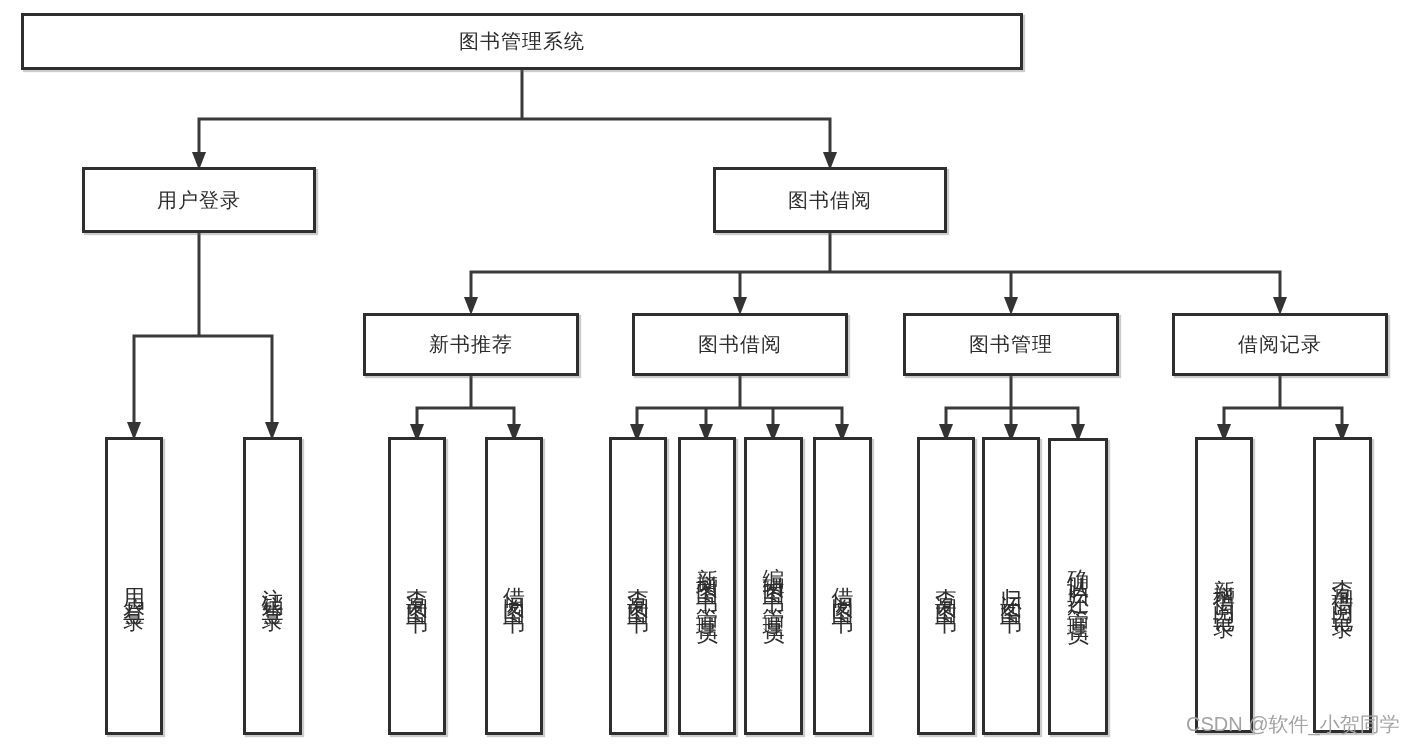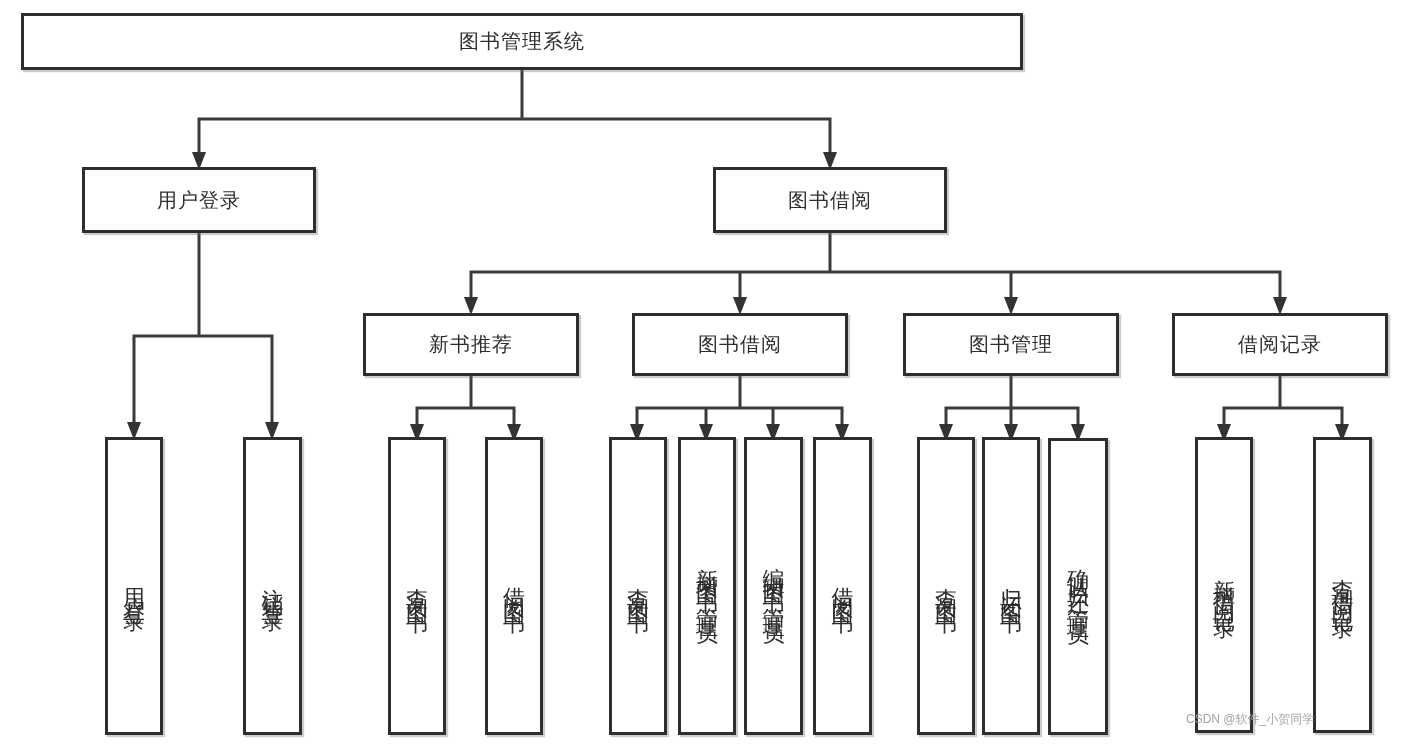--- a/index.html
+++ b/index.html
@@ -13,21 +13,21 @@
     display:flex;align-items:center;justify-content:center;color:#2d2d2d;
     box-shadow:2px 2px 1px rgba(110,110,110,0.35);
   }
   .hbox{font-size:20px;letter-spacing:1px;}
   .vbox{
     writing-mode:vertical-rl;text-orientation:mixed;
     font-size:22px;letter-spacing:8px;line-height:1;
   }
   .watermark{
     position:absolute;left:1186px;top:711px;width:215px;height:30px;
-    color:#a3a3a3;font-size:12px;white-space:nowrap;
+    color:#a3a3a3;font-size:20px;white-space:nowrap;
   }
 </style>
 </head>
 <body>
 
 <div class="canvas">
 
   <svg class="wires" width="1405" height="747" viewBox="0 0 1405 747">
     <g stroke="#3a3a3a" stroke-width="3" fill="none" stroke-linecap="square">
 

